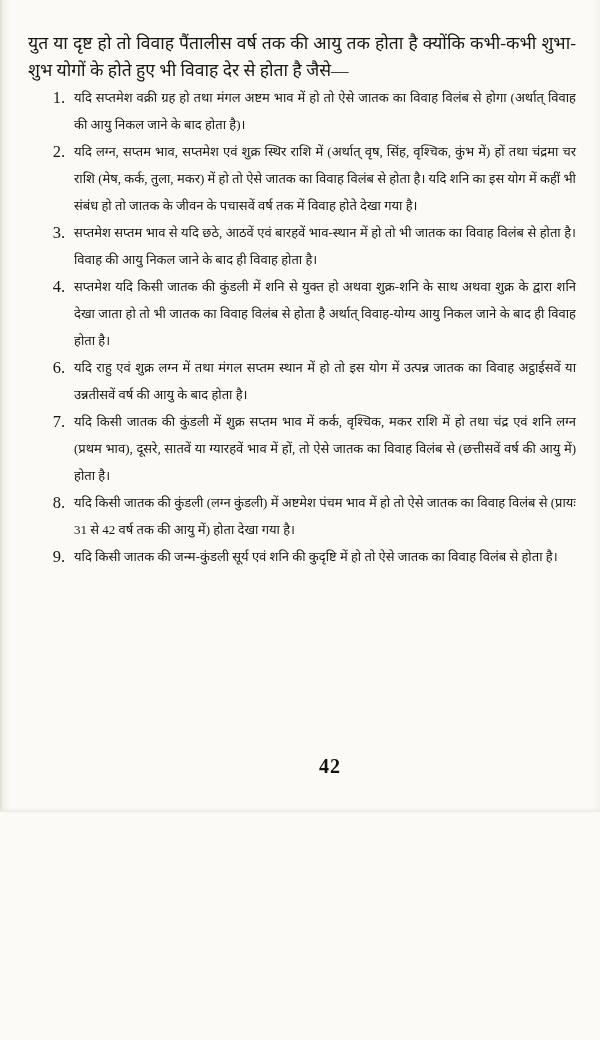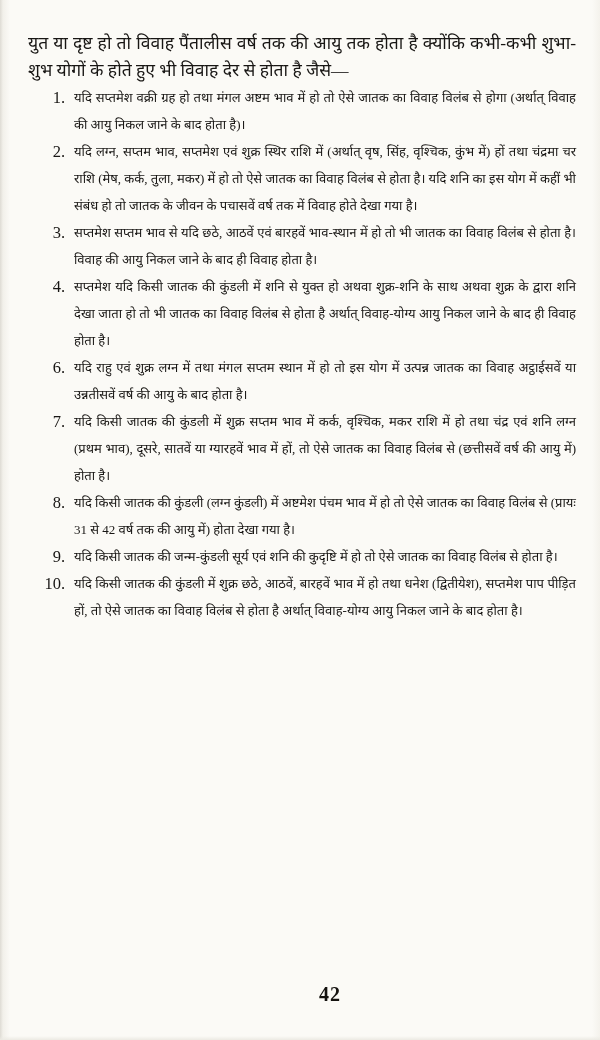--- a/index.html
+++ b/index.html
@@ -10,21 +10,21 @@
     width: 600px;
     height: 1040px;
     background: #fbfaf6;
     overflow: hidden;
     font-family: "Liberation Serif", "DejaVu Serif", serif;
     color: #181614;
   }
   .scan-page {
     position: relative;
     width: 600px;
-    height: 1040px;
+    height: 812px;
     background: linear-gradient(90deg, #dedbd4 0px, #f2f0ea 3px, #fbfaf6 10px, #fbfaf6 592px, #f4f2ec 600px);
     box-sizing: border-box;
     padding: 30px 24px 0 28px;
   }
   .intro {
     font-size: 17.5px;
     line-height: 27px;
     text-align: justify;
     margin: 0 0 0 0;
   }
@@ -114,24 +114,20 @@
     <div class="num-item">
       <span class="num-cell">8.</span>
       <span class="item-text">यदि किसी जातक की कुंडली (लग्न कुंडली) में अष्टमेश पंचम भाव में हो तो ऐसे जातक का विवाह विलंब से (प्रायः 31 से 42 वर्ष तक की आयु में) होता देखा गया है।</span>
     </div>
 
     <div class="num-item">
       <span class="num-cell">9.</span>
       <span class="item-text">यदि किसी जातक की जन्म-कुंडली सूर्य एवं शनि की कुदृष्टि में हो तो ऐसे जातक का विवाह विलंब से होता है।</span>
     </div>
 
-    <div class="num-item">
-      <span class="num-cell">10.</span>
-      <span class="item-text">यदि किसी जातक की कुंडली में शुक्र छठे, आठवें, बारहवें भाव में हो तथा धनेश (द्वितीयेश), सप्तमेश पाप पीड़ित हों, तो ऐसे जातक का विवाह विलंब से होता है अर्थात् विवाह-योग्य आयु निकल जाने के बाद होता है।</span>
-    </div>
 
 
   </div>
 
   <div class="page-number">42</div>
 
   <div class="scan-edge-bottom"></div>
 </div>
 
 </body></html>

